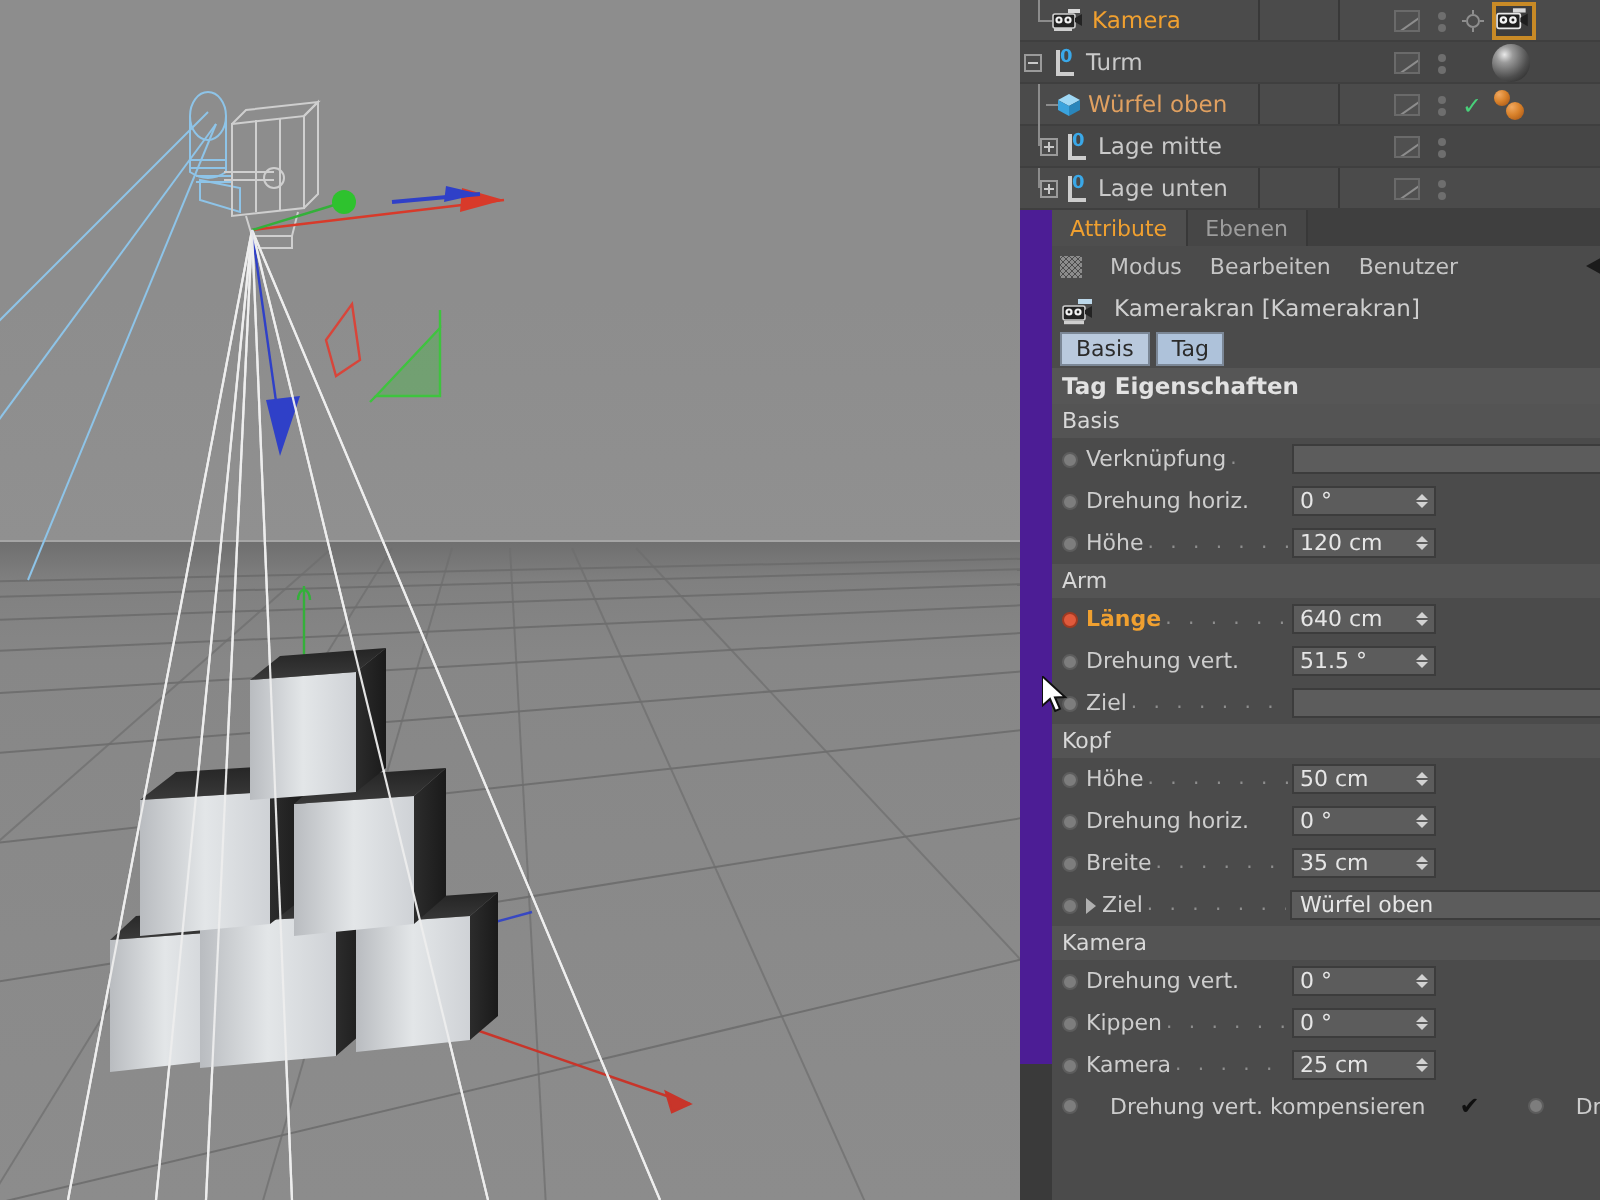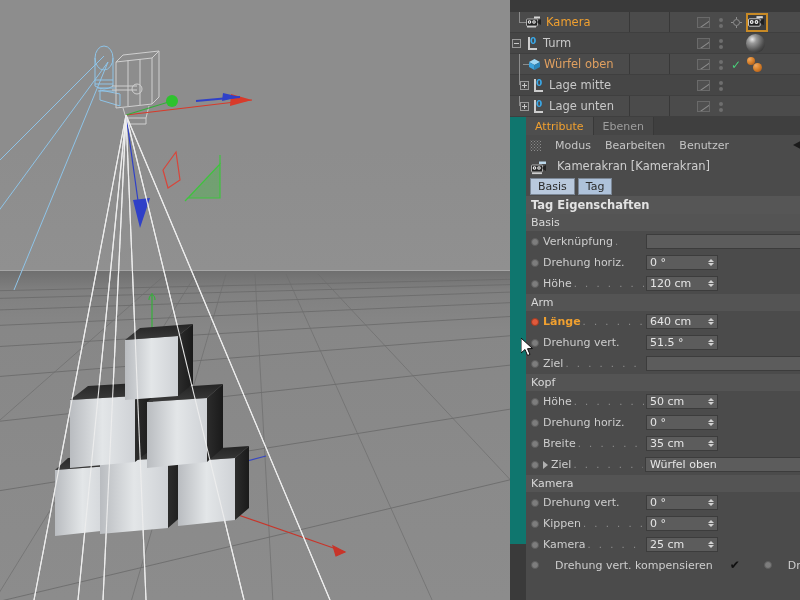--- a/index.html
+++ b/index.html
@@ -13,22 +13,22 @@
     overflow:hidden; background:#8a8a8a; }
   .vp-sky { position:absolute; left:0; top:0; width:510px; height:271px;
     background:linear-gradient(180deg,#8d8d8d 0%,#8d8d8d 55%,#909090 100%); }
   .vp-ground { position:absolute; left:0; top:271px; width:510px; height:329px;
     background:linear-gradient(180deg,#6f6f6f 0%,#808080 6%,#878787 18%,#8a8a8a 60%,#8c8c8c 100%); }
   .horizon-line { position:absolute; left:0; top:270px; width:510px; height:1px;
     background:#a9a9a9; opacity:.85; }
   #vp-svg { position:absolute; left:0; top:0; }
 
   
-  #right { position:absolute; left:510px; top:12px; width:290px; height:532px;
-    background:#0f766e; }
+  #right { position:absolute; left:510px; top:0; width:290px; height:532px;
+    background:#4c1d95; }
 
   
   #objmgr { position:absolute; left:0; top:0; width:290px; height:105px;
     background:#4b4b4b; }
   .om-row { position:relative; height:21px; display:flex; align-items:center;
     border-bottom:1px solid #3f3f3f; }
   .om-row.alt { background:#464646; }
   .om-tree { position:relative; width:110px; height:21px; display:flex;
     align-items:center; font-size:11px; white-space:nowrap; overflow:hidden; }
   .om-name { color:#c9c9c9; font-size:11.5px; }

